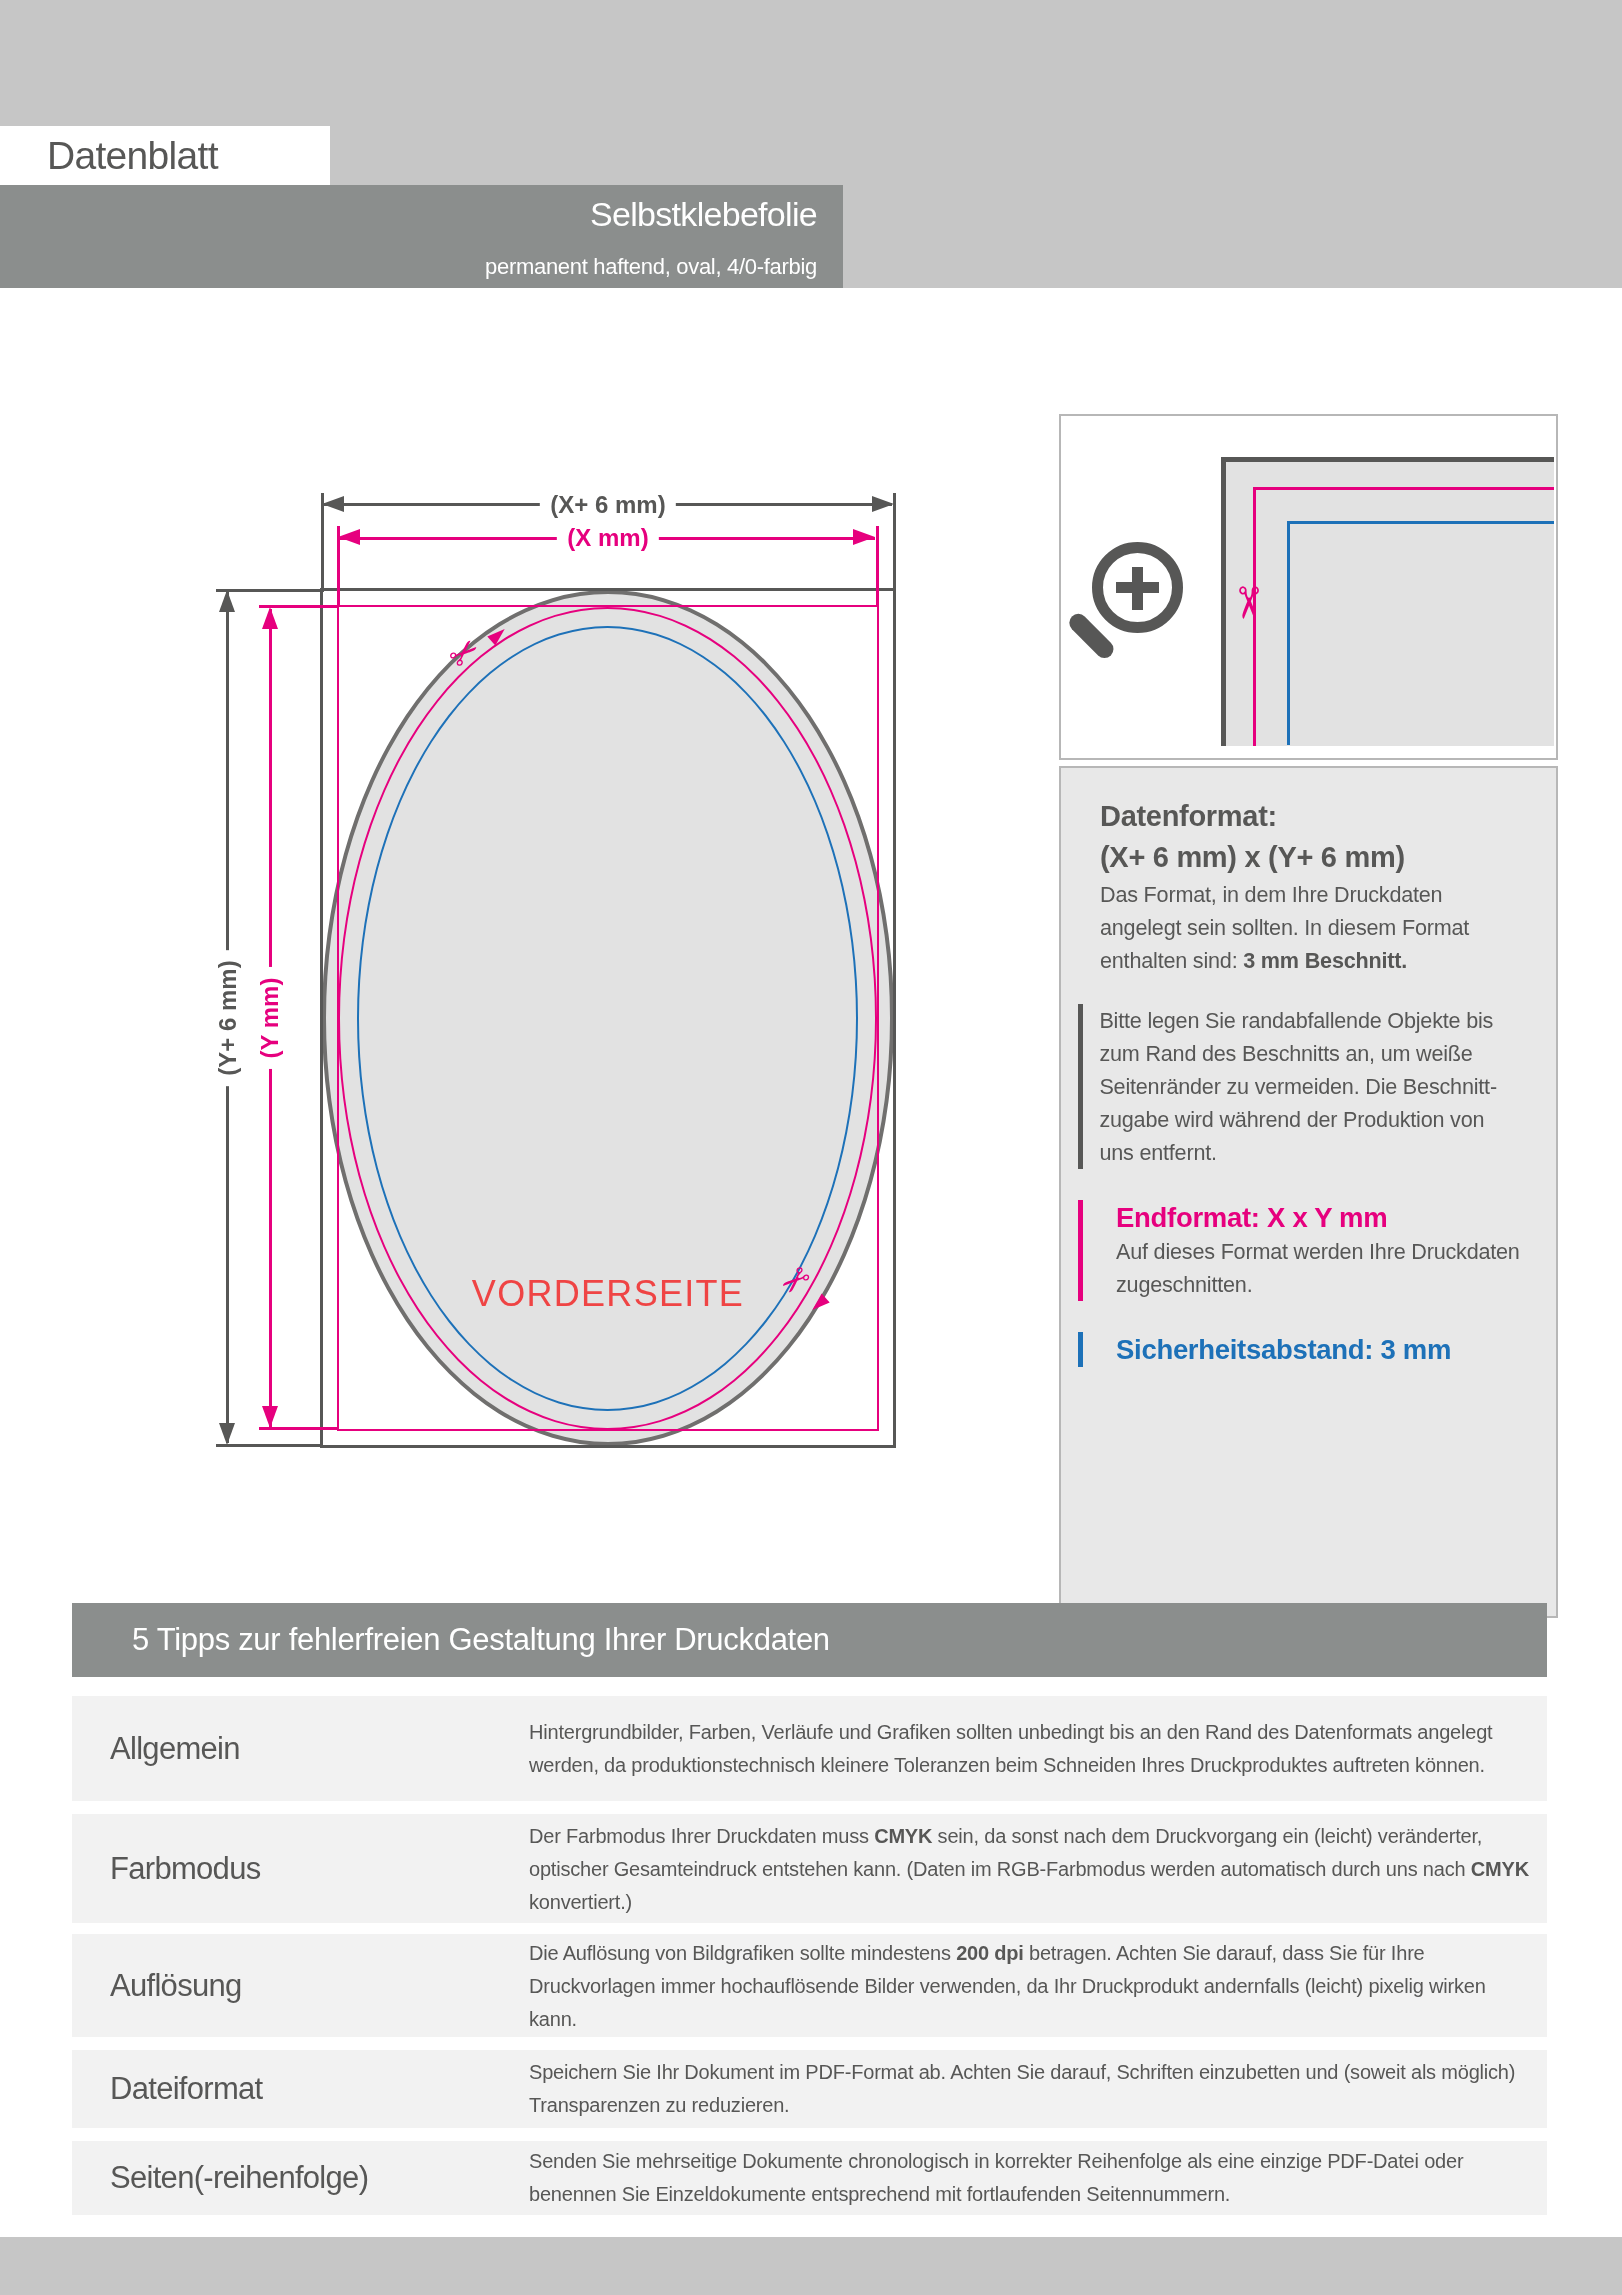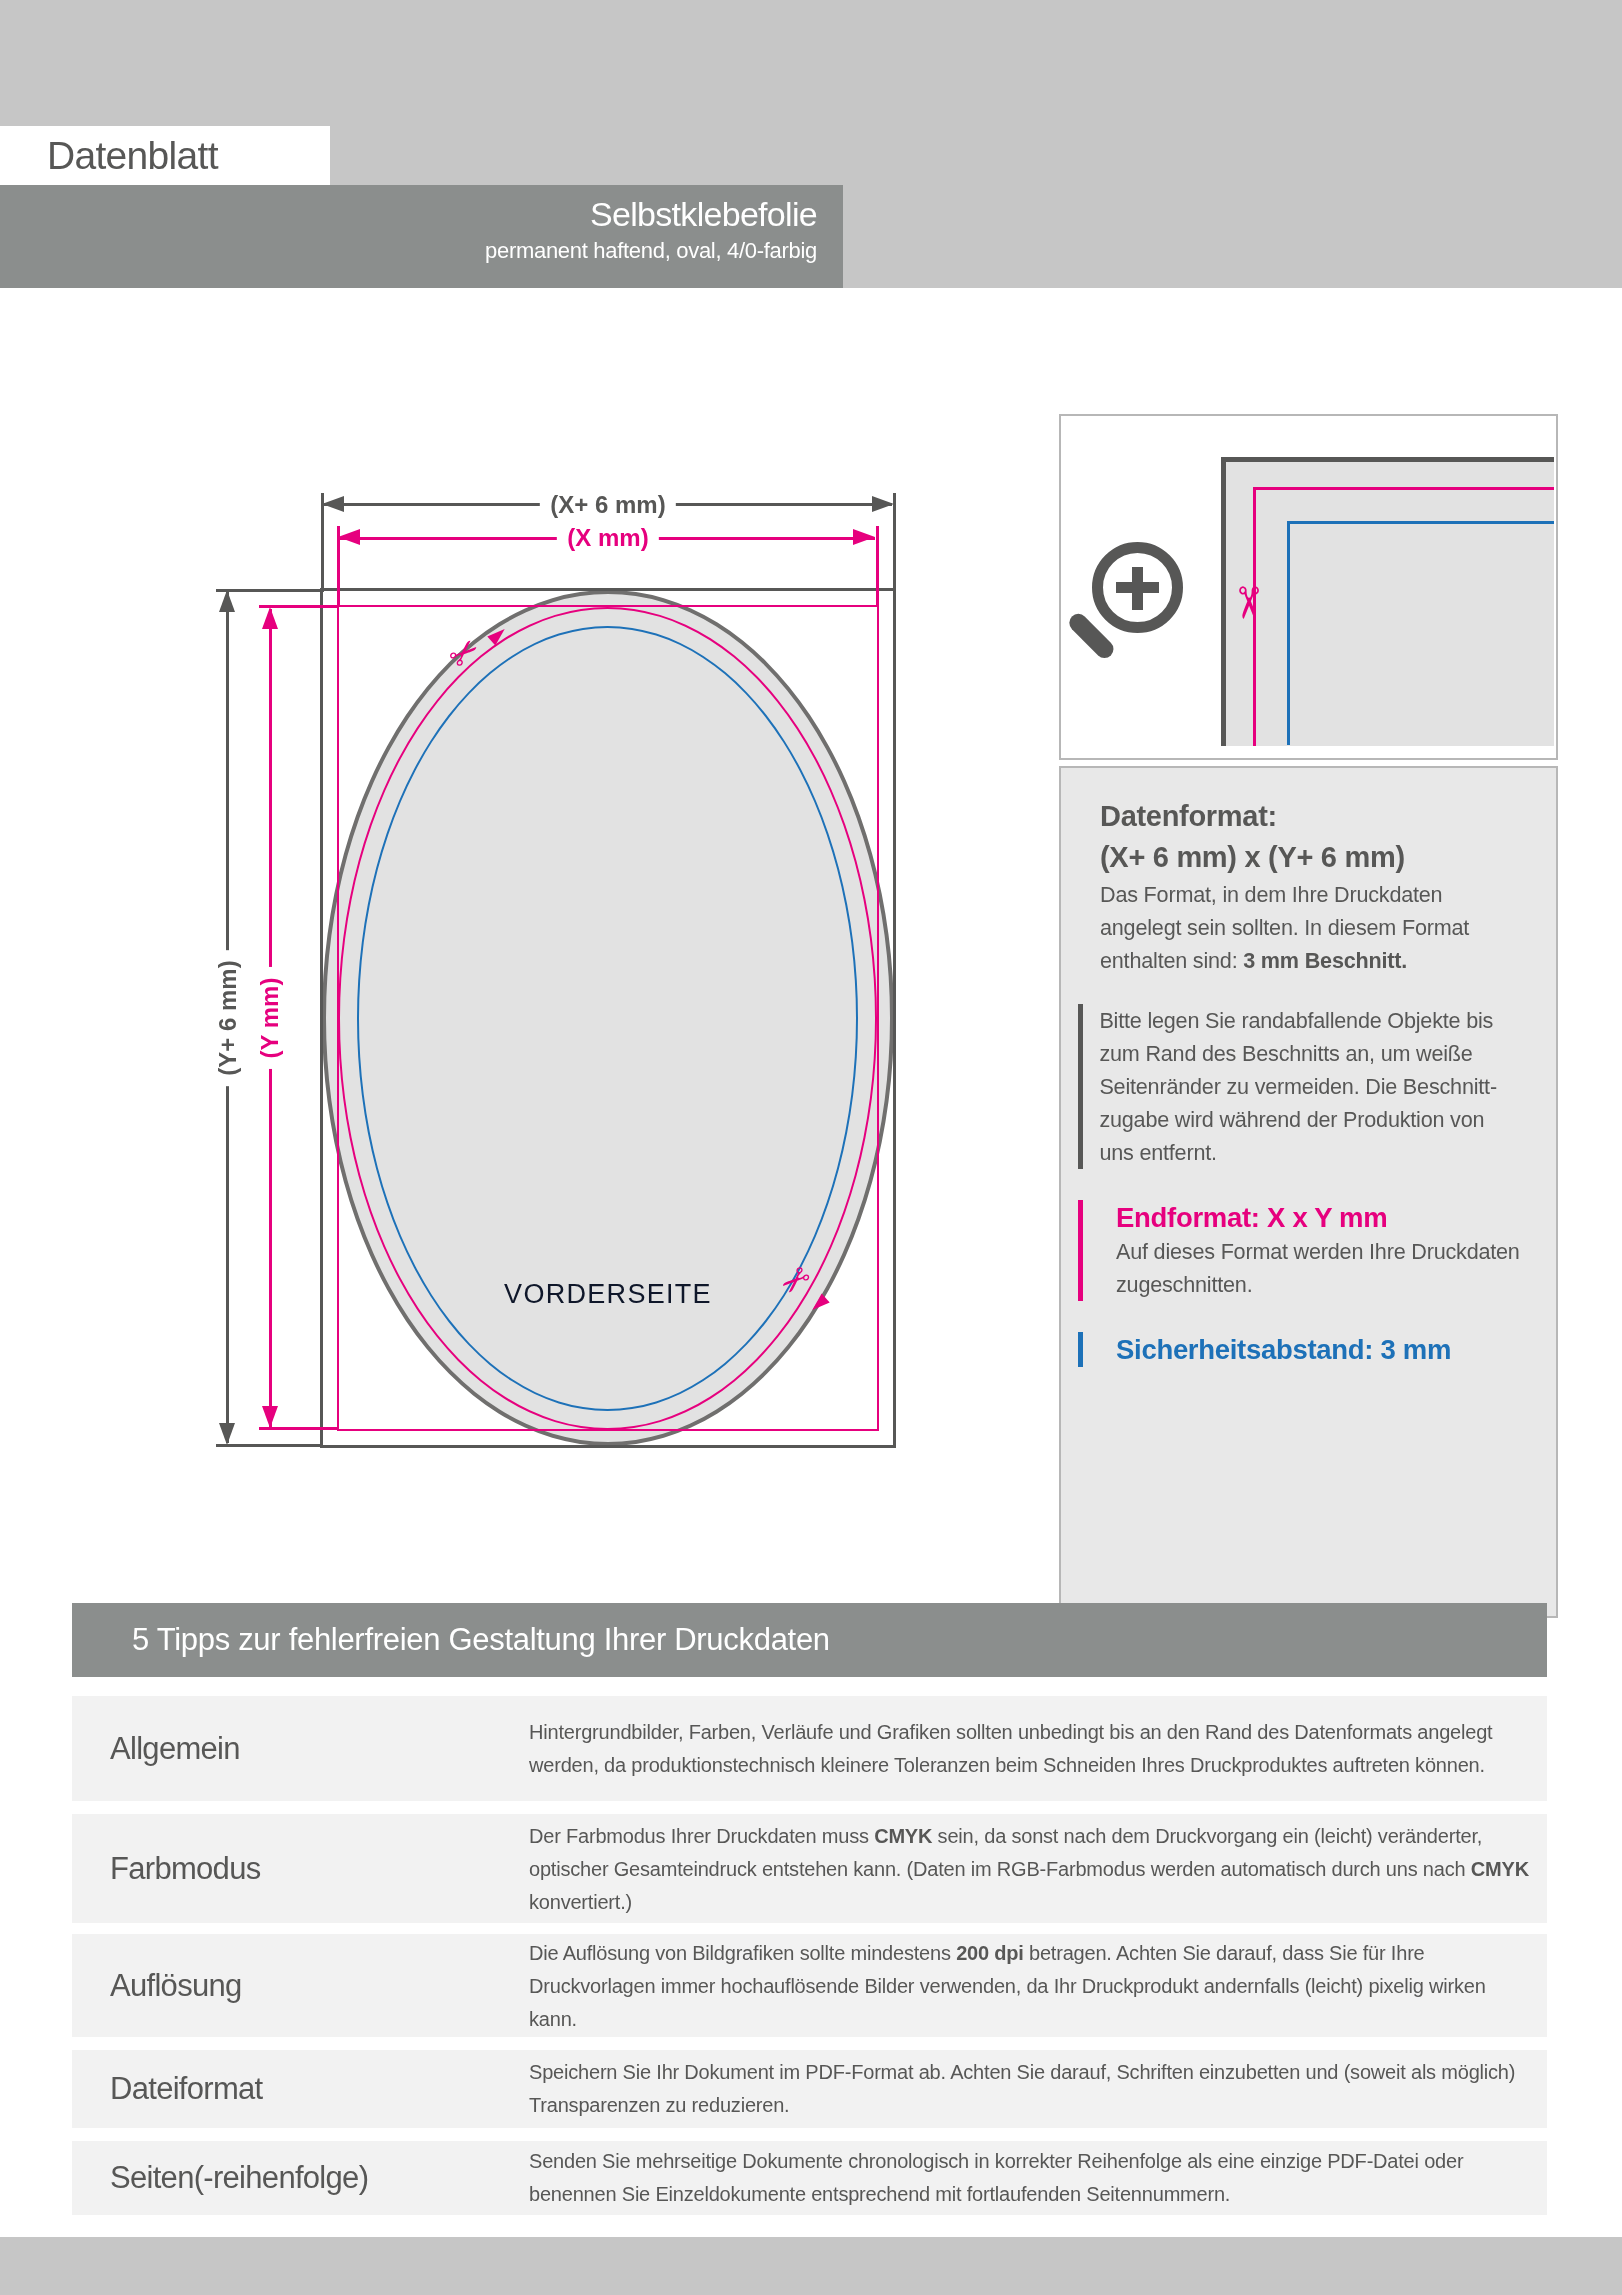--- a/index.html
+++ b/index.html
@@ -6,21 +6,21 @@
   .page{position:relative;width:1623px;height:2295px;background:#ffffff;overflow:hidden;
         font-family:"Liberation Sans","DejaVu Sans",sans-serif;color:#575756;}
 
   
   .bg-top{position:absolute;left:0;top:0;width:1623px;height:288px;background:#c6c6c6;}
   .datenblatt-box{position:absolute;left:0;top:126px;width:330px;height:62px;background:#ffffff;
         box-sizing:border-box;padding-left:47px;font-size:39px;line-height:60px;color:#575756;letter-spacing:-0.7px;}
   .header-band{position:absolute;left:0;top:185px;width:843px;height:103px;background:#8b8e8d;
         box-sizing:border-box;padding:9.2px 26px 0 0;text-align:right;color:#ffffff;}
   .header-band .t1{font-size:34px;line-height:41px;letter-spacing:-0.7px;margin-left:27px;}
-  .header-band .t2{font-size:22px;line-height:31px;letter-spacing:-0.3px;}
+  .header-band .t2{font-size:22px;line-height:31px;letter-spacing:-0.3px;margin-top:16px;}
 
   
   .oval{position:absolute;border-radius:50%;box-sizing:border-box;}
   .oval-gray{left:322px;top:590px;width:572px;height:856px;background:#e2e2e2;border:4.6px solid #706f6e;}
   .oval-magenta{left:338px;top:607px;width:539px;height:823px;border:2.6px solid #e6007e;}
   .oval-blue{left:357px;top:626px;width:501px;height:785px;border:2.6px solid #1d71b8;}
   .rect-gray{position:absolute;left:320px;top:588px;width:576px;height:860px;border:3.3px solid #575756;box-sizing:border-box;}
   .rect-magenta{position:absolute;left:337px;top:605px;width:542px;height:826px;border:2.6px solid #e6007e;box-sizing:border-box;}
 
   .ln{position:absolute;background:#575756;}
@@ -34,21 +34,21 @@
   .ah.m.r{border-left-color:#e6007e;}
   .ah.m.u{border-bottom-color:#e6007e;}
   .ah.m.d{border-top-color:#e6007e;}
 
   .dim-label{position:absolute;background:#ffffff;padding:1.3px 10.5px;font-weight:700;font-size:24px;
         color:#575756;white-space:nowrap;transform:translate(-50%,-50%);}
   .dim-label.m{color:#e6007e;}
   .dim-label.vert{transform:translate(-50%,-50%) rotate(-90deg);}
 
   .vorderseite{position:absolute;left:608px;top:1294px;transform:translate(-50%,-50%);
-        font-size:27px;letter-spacing:1.3px;color:#0f172a;}
+        font-size:36px;letter-spacing:1.3px;color:#ef4444;}
 
   .scissors{position:absolute;color:#e6007e;font-family:"DejaVu Sans",sans-serif;line-height:1;}
   .sc-top{left:450px;top:636px;font-size:35px;transform:rotate(-42deg);}
   .sc-bottom{left:780px;top:1262px;font-size:35px;transform:rotate(138deg);}
   .sc-arrow{position:absolute;width:0;height:0;border-top:6.5px solid transparent;border-bottom:6.5px solid transparent;}
   .sc-arrow-top{left:489px;top:629px;border-left:18.3px solid #e6007e;transform:rotate(-42deg);}
   .sc-arrow-bottom{left:810px;top:1298px;border-left:18.3px solid #e6007e;transform:rotate(138deg);}
 
   
   .zoom-box{position:absolute;left:1059px;top:414px;width:499px;height:346px;background:#ffffff;

